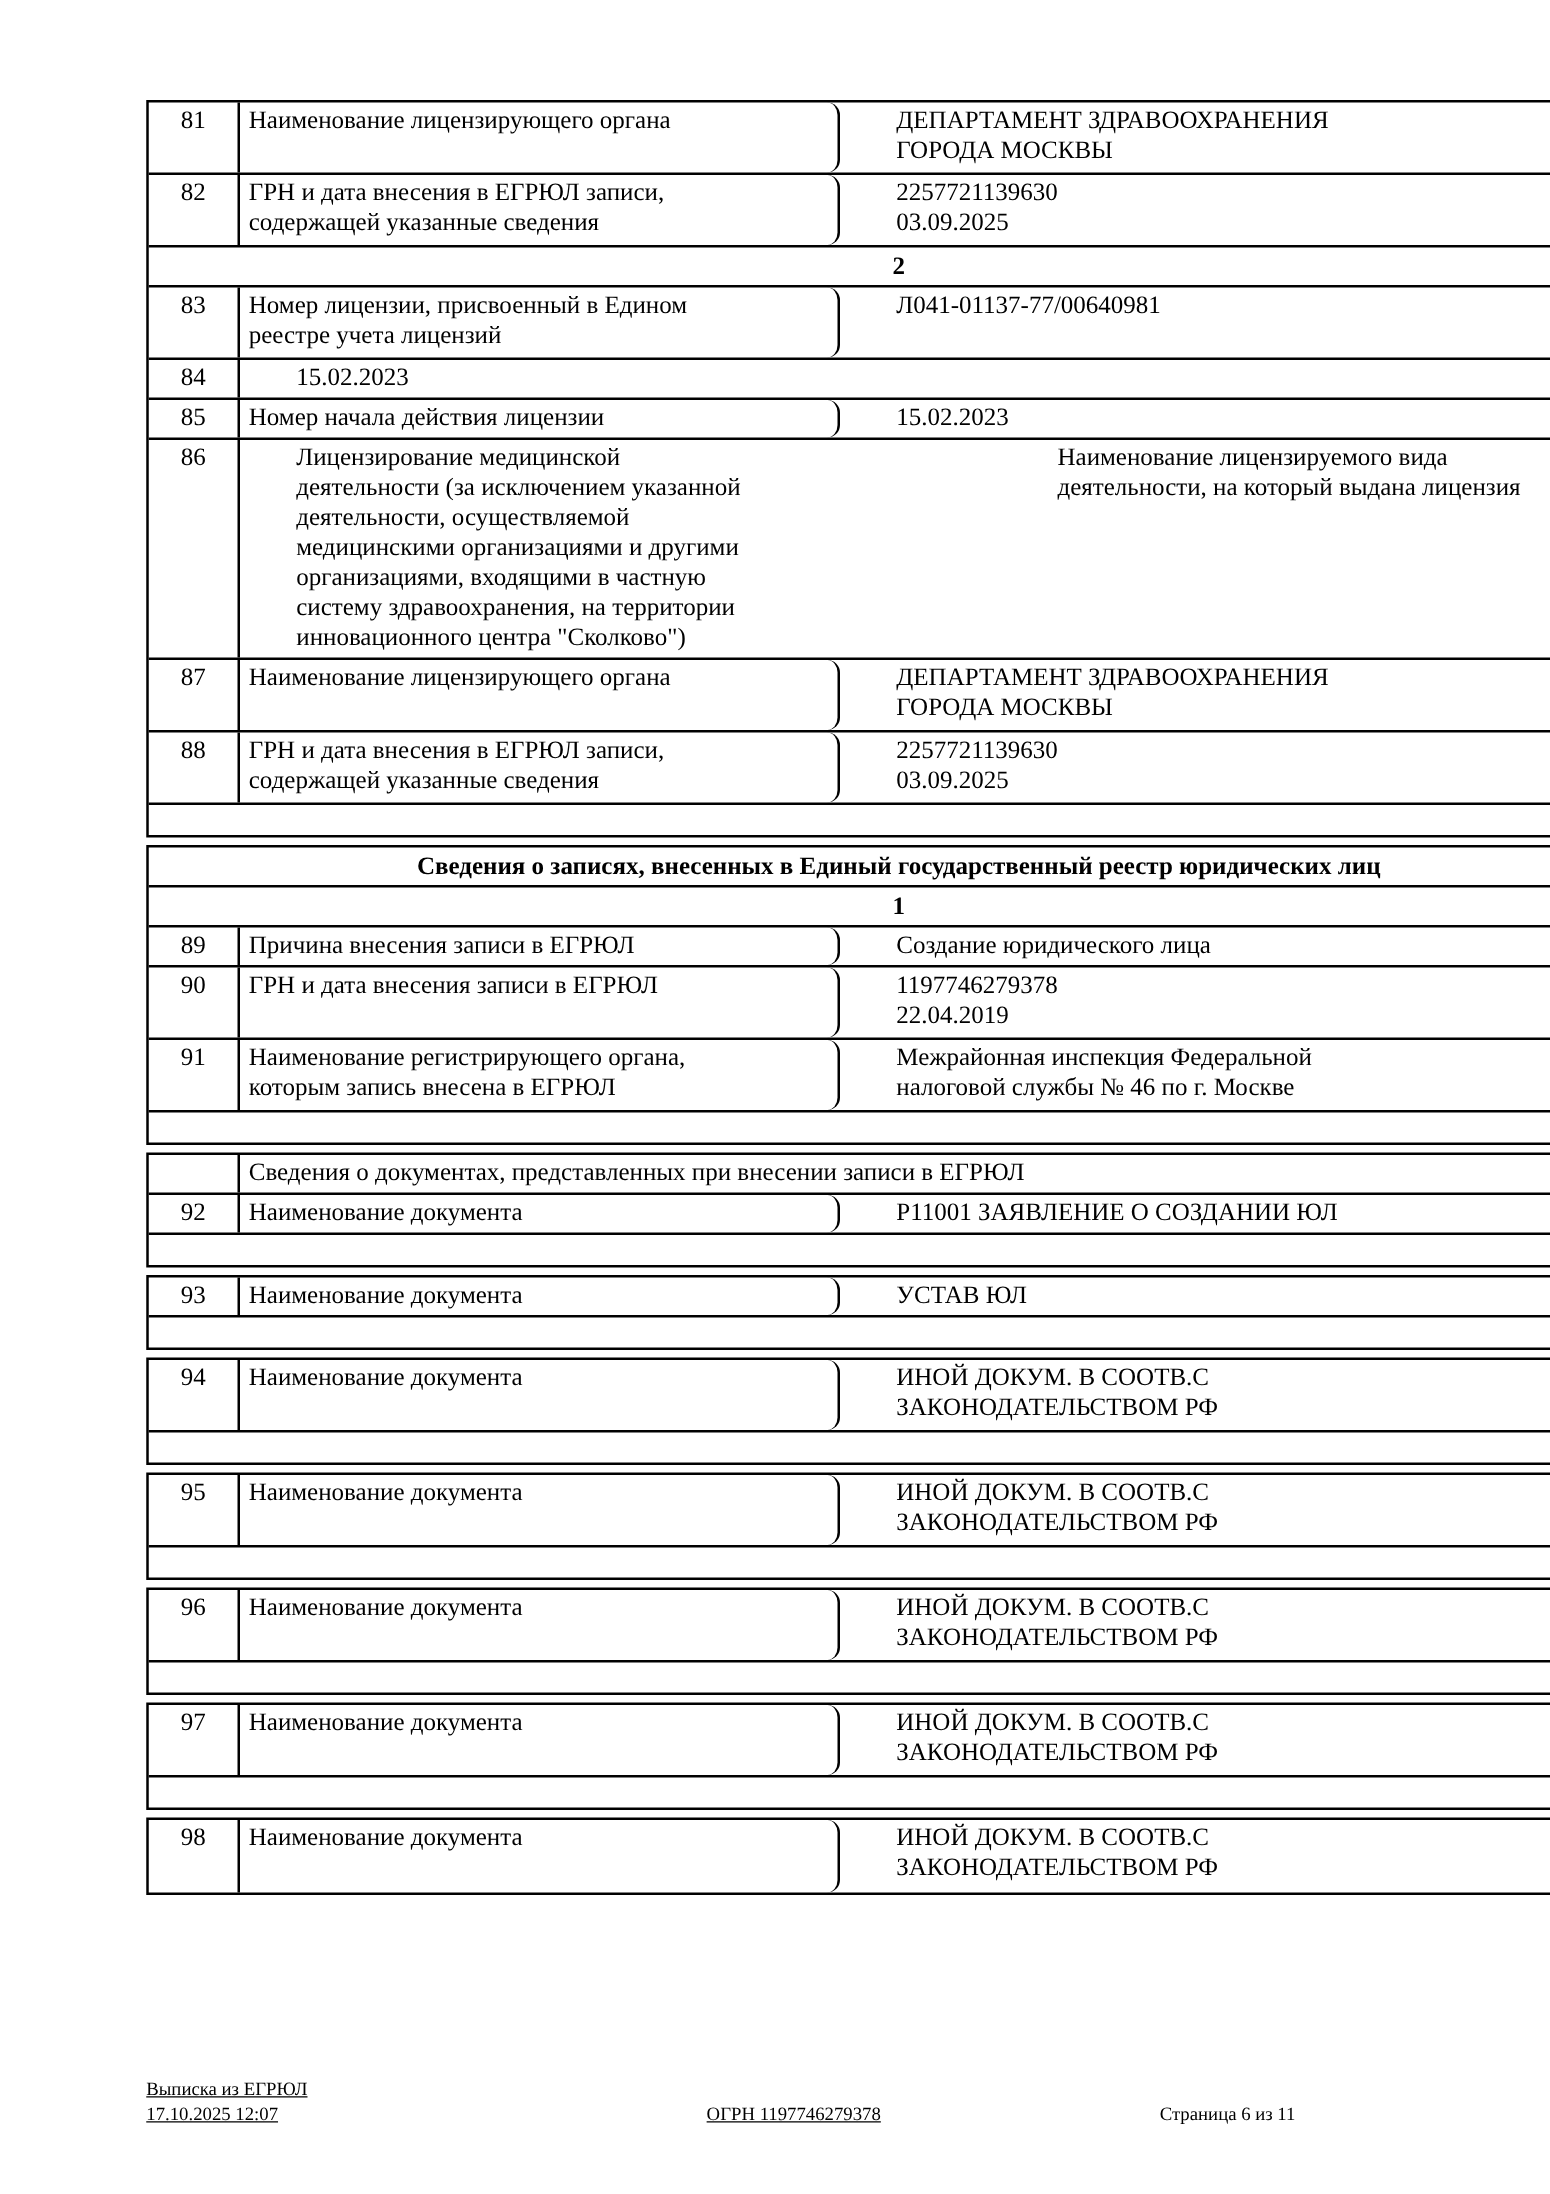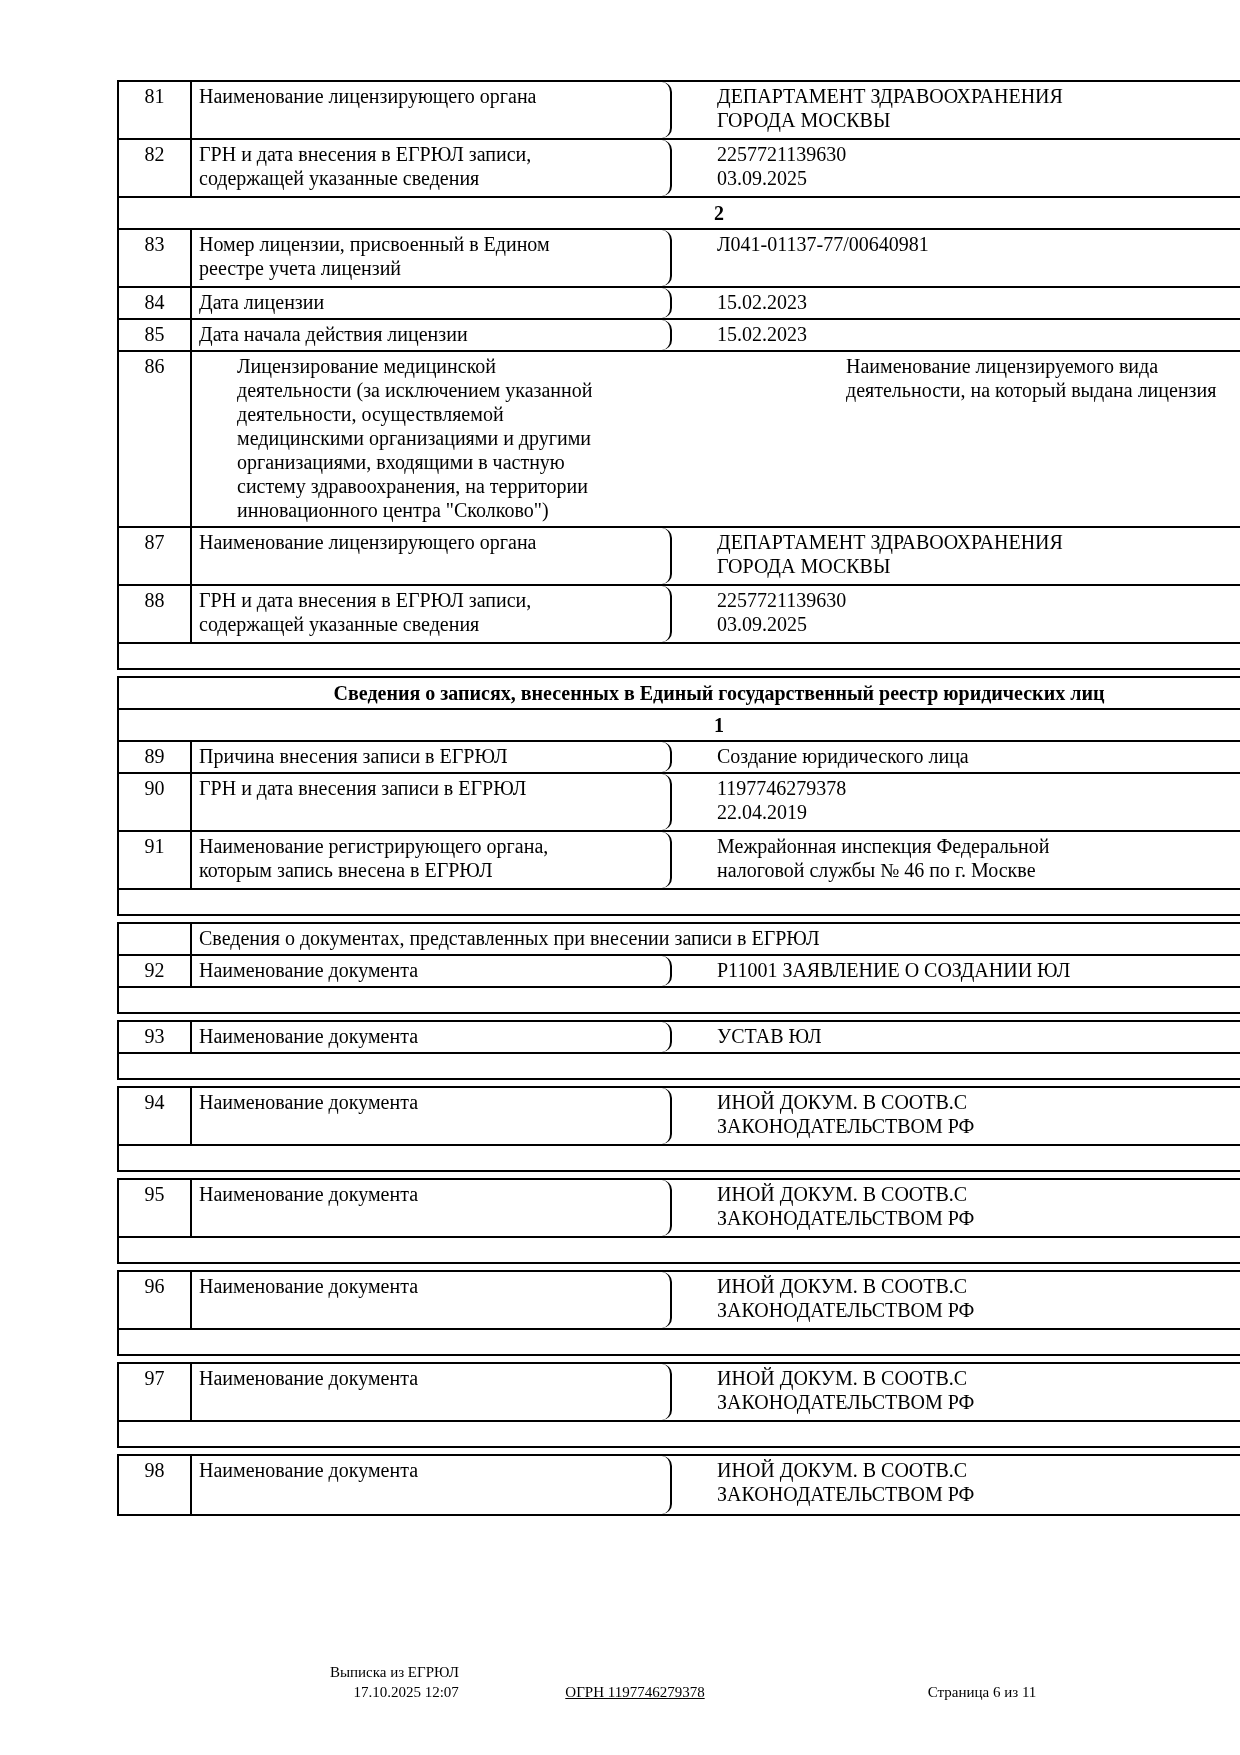--- a/index.html
+++ b/index.html
@@ -18,21 +18,21 @@
   .h7{min-height:172px;}
   .he{height:24px;}
   .center-row{display:block;text-align:center;font-weight:700;font-size:20px;line-height:26px;
               min-height:32px;padding:2px 4px;box-sizing:border-box;border-bottom:2px solid #000;}
   .center-row:last-child{border-bottom:none;}
   .subhead-text{flex:1 1 auto;padding:2px 6px 4px 7px;font-size:20px;line-height:24px;box-sizing:border-box;}
   .empty-row{border-bottom:2px solid #000;box-sizing:border-box;}
   .empty-row:last-child{border-bottom:none;}
   .footer{position:absolute;left:117px;top:1662px;width:1036px;display:flex;
           font-size:15px;line-height:20px;}
-  .footer .fleft{flex:1 1 33%;text-align:right;}
+  .footer .fleft{flex:1 1 33%;text-align:left;text-decoration:underline;}
   .footer .fcenter{flex:1 1 34%;text-align:center;padding-top:20px;text-decoration:underline;}
   .footer .fright{flex:1 1 33%;text-align:center;padding-top:20px;}
 </style>
 </head>
 <body>
 
 <div class="page">
   <div class="doc-table">
 
     <div class="tblock">
@@ -51,26 +51,25 @@
       </div>
       <div class="center-row">2</div>
       <div class="trow h2">
         <div class="c num">83</div>
         <div class="c name">Номер лицензии, присвоенный в Едином
 реестре учета лицензий</div>
         <div class="c value">Л041-01137-77/00640981</div>
       </div>
       <div class="trow h1">
         <div class="c num">84</div>
-        <div class="c name">Дата лицензии</div>
         <div class="c value">15.02.2023</div>
       </div>
       <div class="trow h1">
         <div class="c num">85</div>
-        <div class="c name">Дата начала действия лицензии</div>
+        <div class="c name">Номер начала действия лицензии</div>
         <div class="c value">15.02.2023</div>
       </div>
       <div class="trow h7">
         <div class="c num">86</div>
         <div class="c value">Лицензирование медицинской
 деятельности (за исключением указанной
 деятельности, осуществляемой
 медицинскими организациями и другими
 организациями, входящими в частную
 систему здравоохранения, на территории

